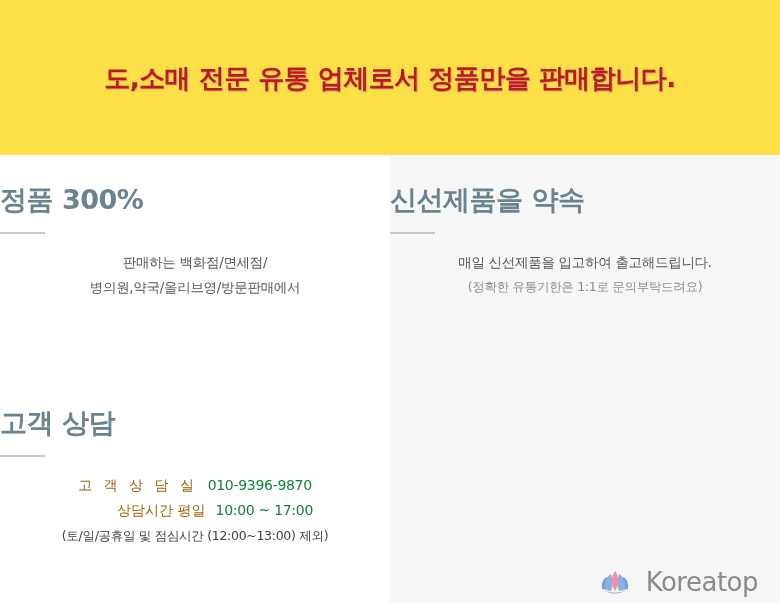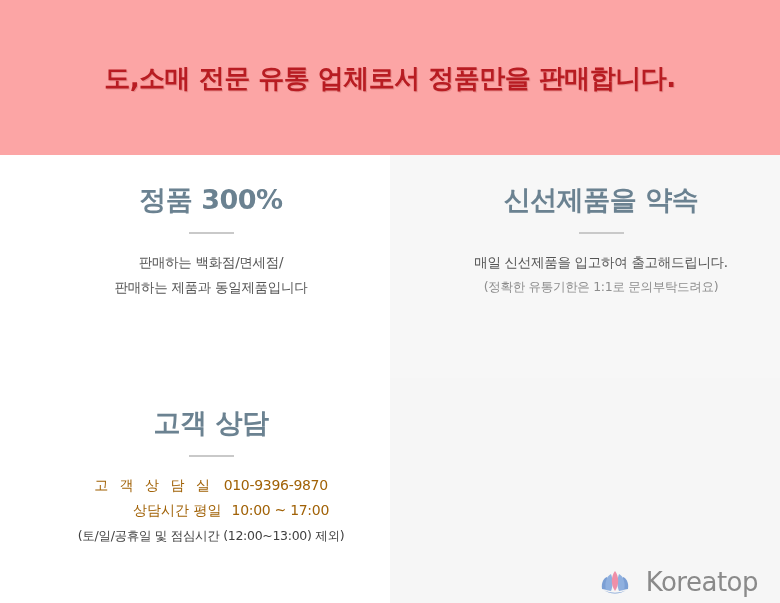--- a/index.html
+++ b/index.html
@@ -21,21 +21,21 @@
     background: #f6f6f6;
   }
 
   
   .header-band {
     position: absolute;
     left: 0;
     top: 0;
     width: 780px;
     height: 155px;
-    background: #fca5a5;
+    background: #fde047;
     display: flex;
     align-items: center;
     justify-content: center;
   }
   .headline {
     font-size: 26px;
     font-weight: bold;
     color: #b81c22;
     letter-spacing: -0.5px;
     text-shadow: 1px 1px 0 rgba(214, 120, 120, 0.55);
@@ -51,24 +51,22 @@
     width: 780px;
     height: 448px;
     display: grid;
     grid-template-columns: 390px 390px;
     grid-template-rows: 223px 225px;
   }
   .cell {
     position: relative;
     display: flex;
     flex-direction: column;
-    align-items: center;
     box-sizing: border-box;
     padding-top: 30px;
-    padding-left: 32px;
   }
   .cell.white { background: #ffffff; }
   .cell.grey  { background: #f7f7f7; }
 
   .cell-title {
     font-size: 27px;
     font-weight: bold;
     color: #6b8291;
     letter-spacing: -0.5px;
     line-height: 1.1;
@@ -105,21 +103,21 @@
   }
   .contact-label {
     letter-spacing: 3.5px;
     color: #a16207;
   }
   .contact-label.tight {
     letter-spacing: 0px;
     margin-left: 40px;
   }
   .contact-value {
-    color: #a16207;
+    color: #15803d;
     margin-left: 6px;
   }
   .contact-note {
     color: #404040;
     font-size: 12.5px;
     white-space: nowrap;
     margin-top: 2px;
   }
 
   
@@ -152,21 +150,21 @@
     <div class="headline">도,소매 전문 유통 업체로서 정품만을 판매합니다.</div>
   </div>
 
   <div class="grid">
 
     <div class="cell white">
       <div class="cell-title">정품 300%</div>
       <div class="divider"></div>
       <div class="lines">
         <div>판매하는 백화점/면세점/</div>
-        <div>판매하는 제품과 동일제품입니다</div>
+        <div>병의원,약국/올리브영/방문판매에서</div>
       </div>
     </div>
 
     <div class="cell grey">
       <div class="cell-title">신선제품을 약속</div>
       <div class="divider"></div>
       <div class="lines">
         <div>매일 신선제품을 입고하여 출고해드립니다.</div>
         <div class="muted">(정확한 유통기한은 1:1로 문의부탁드려요)</div>
       </div>

